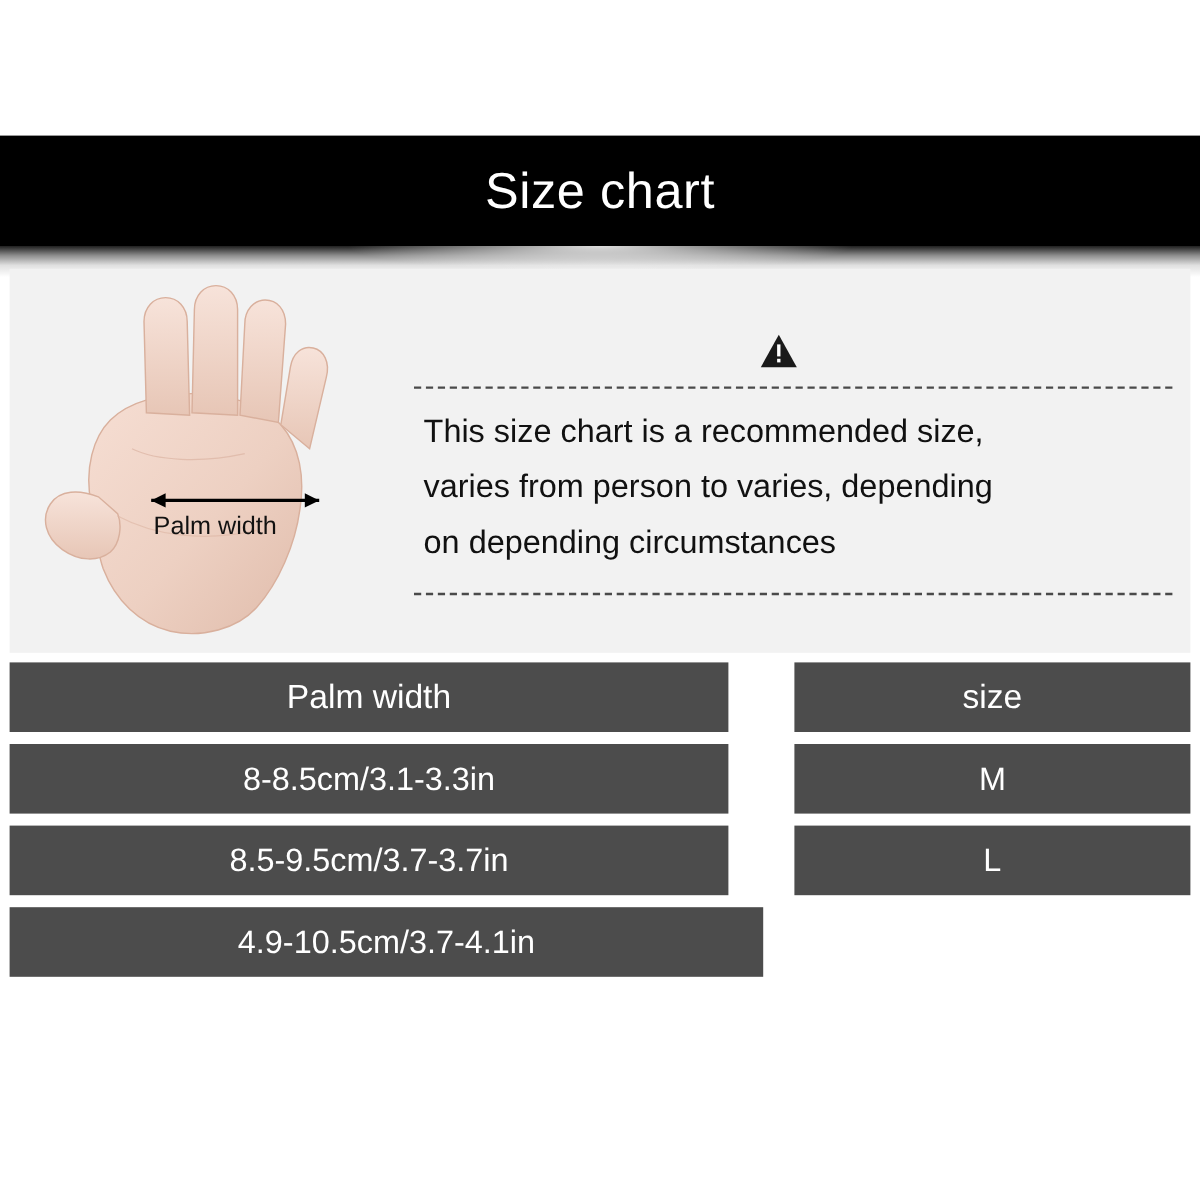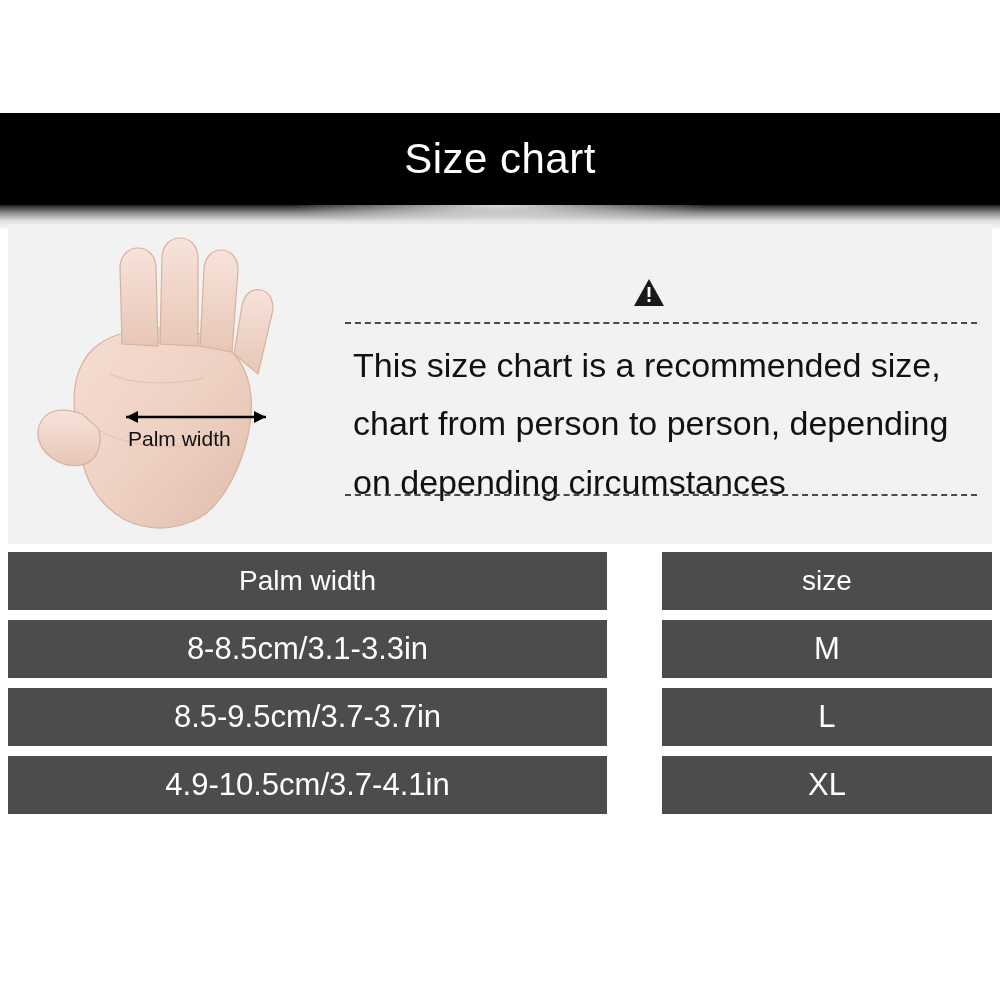--- a/index.html
+++ b/index.html
@@ -113,21 +113,21 @@
     left: 287px;
     top: 20px;
     width: 34px;
     height: 34px;
   }
   .note-text {
     position: absolute;
     left: 8px;
     top: 80px;
     width: 620px;
-    font-size: 34px;
+    font-size: 27px;
     line-height: 1.72;
     color: #111111;
   }
   .note-text div { white-space: nowrap; }
 
   
   .table {
     position: absolute;
     left: 8px;
     top: 552px;
@@ -137,21 +137,21 @@
     display: flex;
     height: 58px;
     margin-bottom: 10px;
   }
   .cell {
     background: #4c4c4c;
     color: #ffffff;
     display: flex;
     align-items: center;
     justify-content: center;
-    font-size: 31px;
+    font-size: 27px;
     font-weight: 400;
     box-sizing: border-box;
   }
   .cell.left {
     width: 628px;
     margin-right: 10px;
   }
   .cell.right {
     width: 346px;
     margin-left: 45px;
@@ -213,21 +213,21 @@
 
     <div class="note-block">
       <svg class="warn-icon" viewBox="0 0 34 34">
         <polygon points="17,3 32,30 2,30" fill="#1a1a1a"></polygon>
         <rect x="15.6" y="11" width="2.8" height="10" fill="#ffffff"></rect>
         <rect x="15.6" y="23" width="2.8" height="3" fill="#ffffff"></rect>
       </svg>
       <div class="note-rule top"></div>
       <div class="note-text">
         <div>This size chart is a recommended size,</div>
-        <div>chart from person to person, depending</div>
+        <div>varies from person to varies, depending</div>
         <div>on depending circumstances</div>
       </div>
       <div class="note-rule bottom"></div>
     </div>
 
   </div>
 
   <div class="table">
 
     <div class="row header">
@@ -240,18 +240,17 @@
       <div class="cell right">M</div>
     </div>
 
     <div class="row">
       <div class="cell left">8.5-9.5cm/3.7-3.7in</div>
       <div class="cell right">L</div>
     </div>
 
     <div class="row">
       <div class="cell left">4.9-10.5cm/3.7-4.1in</div>
-      <div class="cell right">XL</div>
     </div>
 
   </div>
 
 </div>
 
 </body></html>

